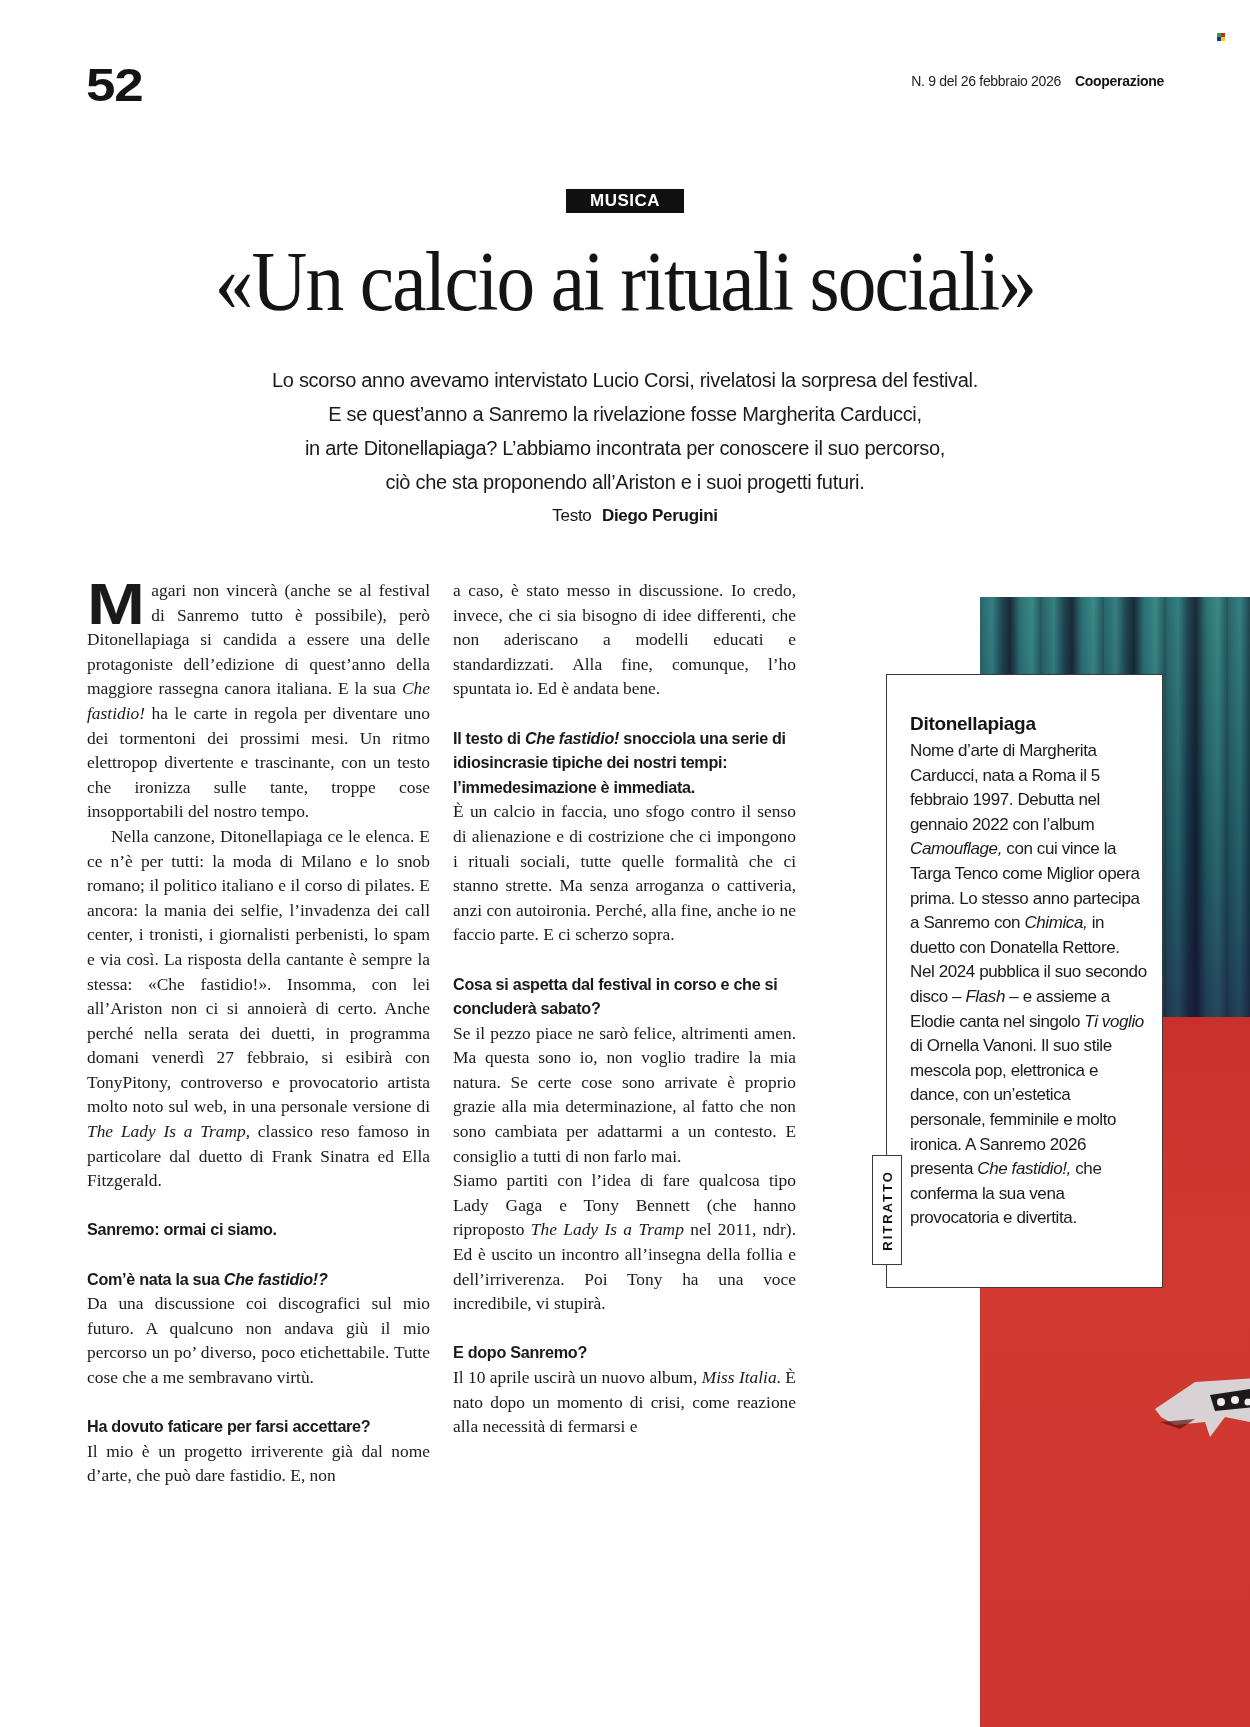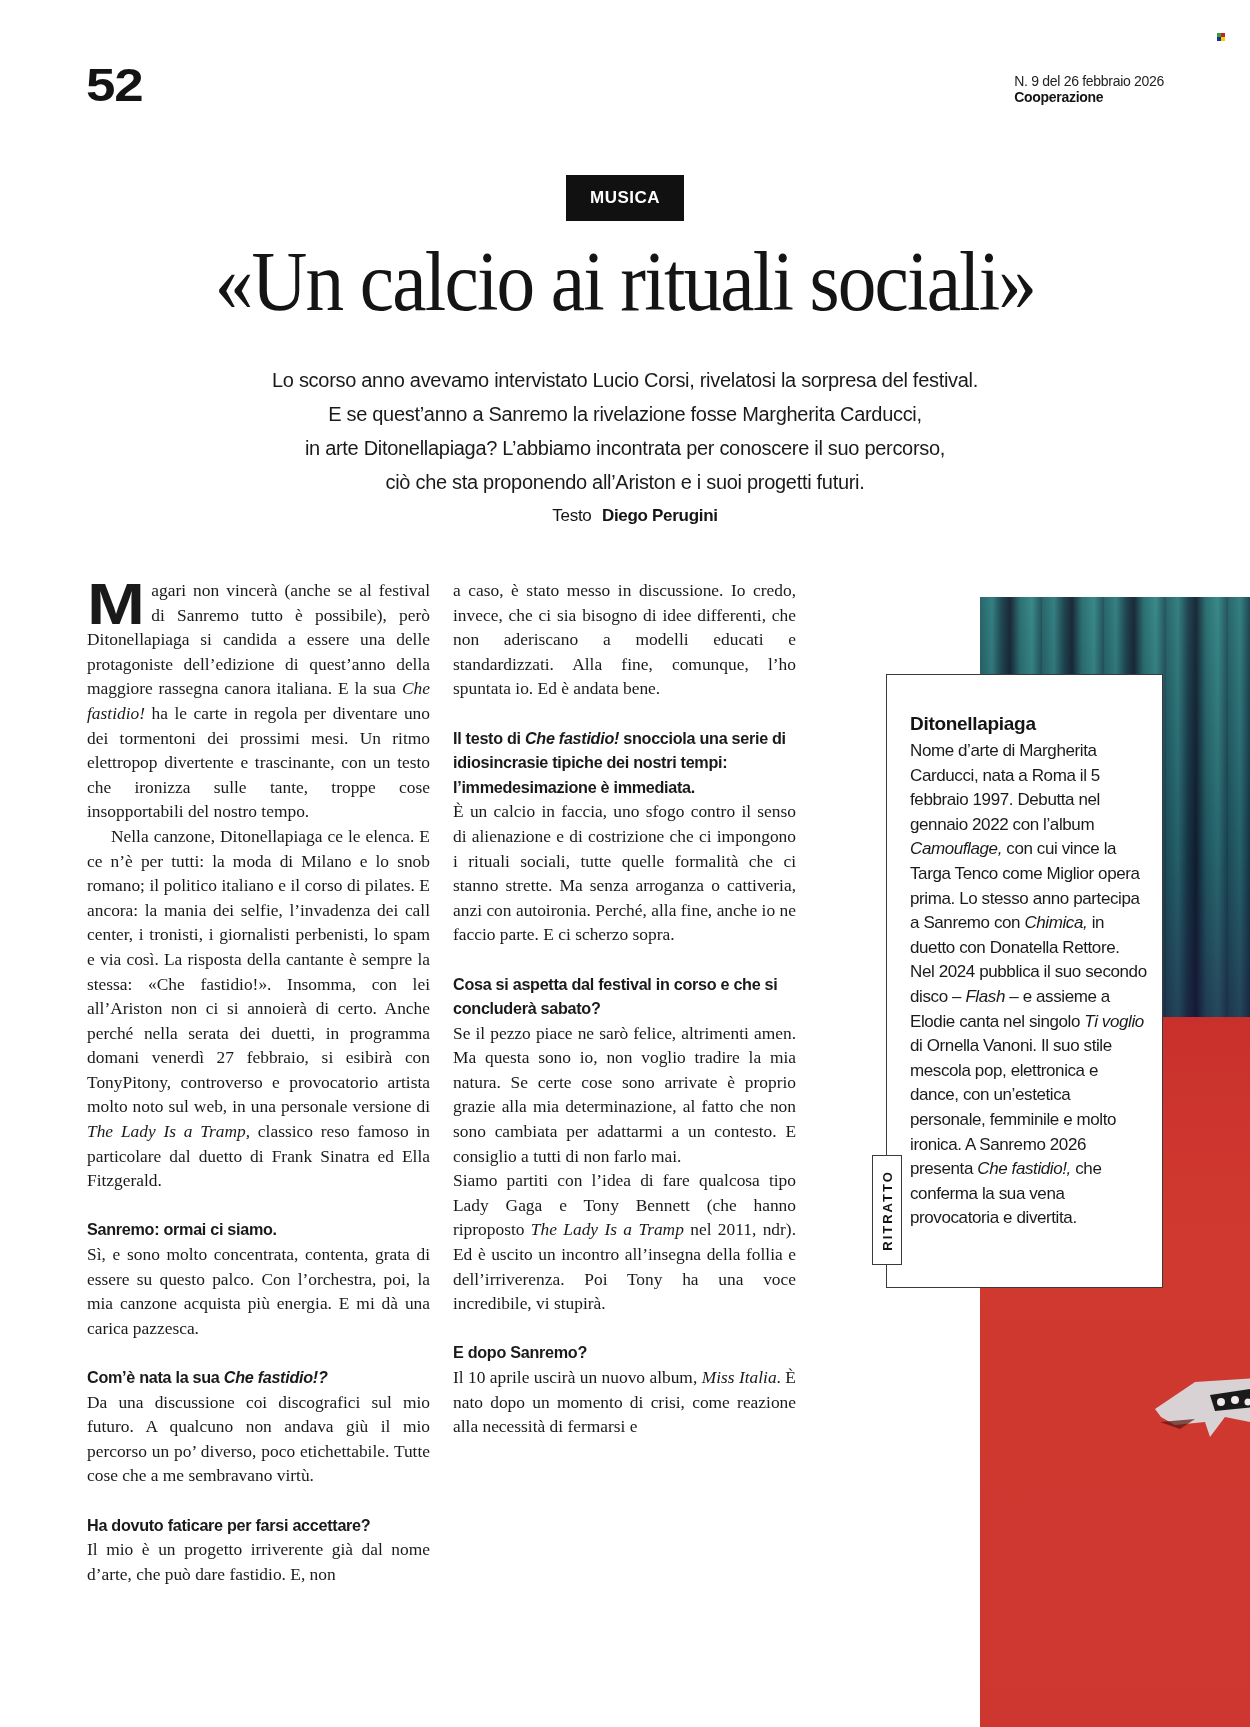--- a/index.html
+++ b/index.html
@@ -1,26 +1,26 @@
 <!DOCTYPE html>
 <html><head>
 <meta charset="utf-8">
 <style>
   * { margin: 0; padding: 0; box-sizing: border-box; }
   html, body { width: 1250px; height: 1727px; background: #ffffff; overflow: hidden; }
   body { position: relative; color: #141414; font-family: "Liberation Serif", serif; }
 
   .page-number { position: absolute; left: 86px; top: 62px; font-family: "Liberation Sans", sans-serif; font-weight: 900; font-size: 46px; letter-spacing: -1px; line-height: 1; transform: scaleX(1.15); transform-origin: left center; }
-  .folio { position: absolute; right: 86px; top: 73px; font-family: "Liberation Sans", sans-serif; font-size: 14px; display: flex; gap: 0; align-items: baseline; flex-direction: column; }
+  .folio { position: absolute; right: 86px; top: 73px; font-family: "Liberation Sans", sans-serif; font-size: 14px; display: flex; gap: 14px; align-items: baseline; }
   .folio .issue { color: #222; letter-spacing: -0.3px; }
   .folio .brand { font-weight: 700; letter-spacing: -0.3px; }
   .color-mark { position: absolute; left: 1217px; top: 33px; width: 8px; height: 9px; display: grid; grid-template-columns: 4px 4px; grid-template-rows: 4px 4px; gap: 0; }
   .color-mark span { display: block; }
 
-  .section-badge { position: absolute; left: 566px; top: 175px; width: 118px; height: 46px; background: #111; color: #fff; font-family: "Liberation Sans", sans-serif; font-weight: 700; font-size: 17px; display: flex; align-items: center; justify-content: center; letter-spacing: 0.5px; }
+  .section-badge { position: absolute; left: 566px; top: 189px; width: 118px; height: 24px; background: #111; color: #fff; font-family: "Liberation Sans", sans-serif; font-weight: 700; font-size: 17px; display: flex; align-items: center; justify-content: center; letter-spacing: 0.5px; }
 
   .headline { position: absolute; left: 0; width: 1250px; top: 240px; text-align: center; font-family: "Liberation Serif", serif; font-size: 84px; line-height: 1; letter-spacing: -2px; transform: scaleX(0.92); transform-origin: center; font-weight: 400; }
 
   .standfirst { position: absolute; left: 150px; width: 950px; top: 362px; text-align: center; font-family: "Liberation Sans", sans-serif; font-size: 20px; line-height: 31px; color: #1a1a1a; letter-spacing: -0.3px; }
   .standfirst p { margin: 3px; }
 
   .byline { position: absolute; left: 0; width: 1250px; top: 506px; text-align: center; font-family: "Liberation Sans", sans-serif; font-size: 17px; letter-spacing: -0.3px; padding-left: 20px; }
   .byline .author { font-weight: 700; margin-left: 6px; }
 
   .col { position: absolute; top: 578px; width: 343px; font-family: "Liberation Serif", serif; font-size: 17.4px; line-height: 24.6px; color: #1a1a1a; text-align: justify; hyphens: auto; }
@@ -78,21 +78,20 @@
 
 <div class="byline">
   <span>Testo</span>
   <span class="author">Diego Perugini</span>
 </div>
 
 <div class="col col-1">
   <p><span class="dropcap">M</span><span>agari non vincerà (anche se al festival di Sanremo tutto è possibile), però Ditonellapiaga si candida a essere una delle protagoniste dell’edizione di quest’anno della maggiore rassegna canora italiana. E la sua </span><i>Che fastidio!</i><span> ha le carte in regola per diventare uno dei tormentoni dei prossimi mesi. Un ritmo elettropop divertente e trascinante, con un testo che ironizza sulle tante, troppe cose insopportabili del nostro tempo.</span></p>
   <p class="indent"><span>Nella canzone, Ditonellapiaga ce le elenca. E ce n’è per tutti: la moda di Milano e lo snob romano; il politico italiano e il corso di pilates. E ancora: la mania dei selfie, l’invadenza dei call center, i tronisti, i giornalisti perbenisti, lo spam e via così. La risposta della cantante è sempre la stessa: «Che fastidio!». Insomma, con lei all’Ariston non ci si annoierà di certo. Anche perché nella serata dei duetti, in programma domani venerdì 27 febbraio, si esibirà con TonyPitony, controverso e provocatorio artista molto noto sul web, in una personale versione di </span><i>The Lady Is a Tramp,</i><span> classico reso famoso in particolare dal duetto di Frank Sinatra ed Ella Fitzgerald.</span></p>
   <p class="q">Sanremo: ormai ci siamo.</p>
-  <p>Sì, e sono molto concentrata, contenta, grata di essere su questo palco. Con l’orchestra, poi, la mia canzone acquista più energia. E mi dà una carica pazzesca.</p>
   <p class="q"><span>Com’è nata la sua </span><i>Che fastidio!?</i></p>
   <p>Da una discussione coi discografici sul mio futuro. A qualcuno non andava giù il mio percorso un po’ diverso, poco etichettabile. Tutte cose che a me sembravano virtù.</p>
   <p class="q">Ha dovuto faticare per farsi accettare?</p>
   <p>Il mio è un progetto irriverente già dal nome d’arte, che può dare fastidio. E, non</p>
 </div>
 
 <div class="col col-2">
   <p>a caso, è stato messo in discussione. Io credo, invece, che ci sia bisogno di idee differenti, che non aderiscano a modelli educati e standardizzati. Alla fine, comunque, l’ho spuntata io. Ed è andata bene.</p>
   <p class="q"><span>Il testo di </span><i>Che fastidio!</i><span> snocciola una serie di idiosincrasie tipiche dei nostri tempi: l’immedesimazione è immediata.</span></p>
   <p>È un calcio in faccia, uno sfogo contro il senso di alienazione e di costrizione che ci impongono i rituali sociali, tutte quelle formalità che ci stanno strette. Ma senza arroganza o cattiveria, anzi con autoironia. Perché, alla fine, anche io ne faccio parte. E ci scherzo sopra.</p>

